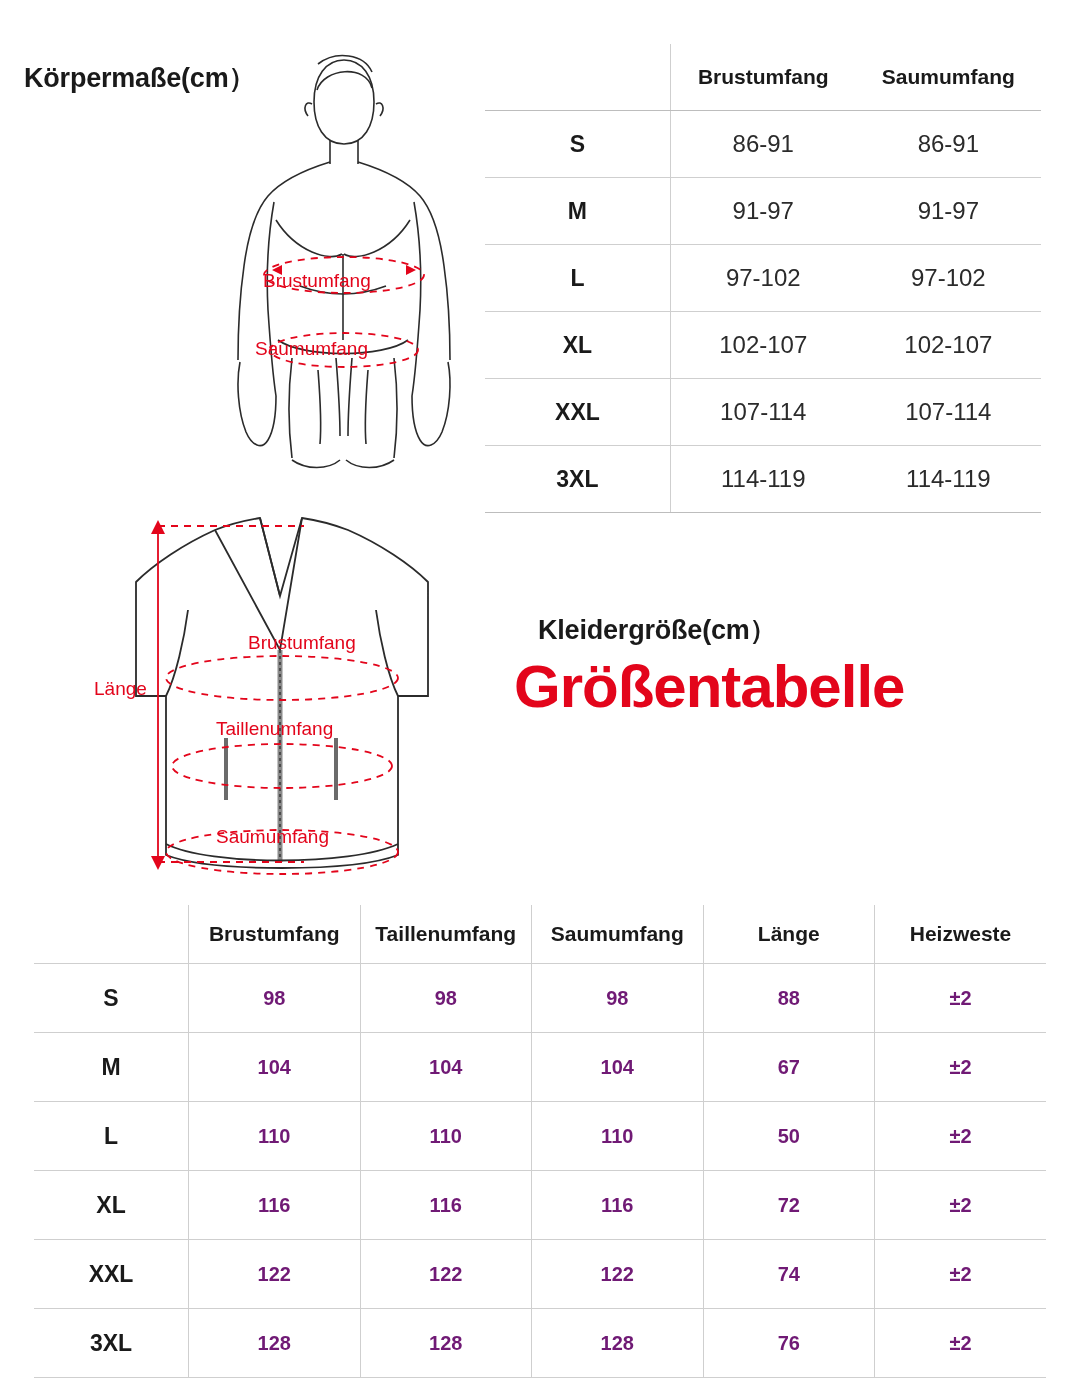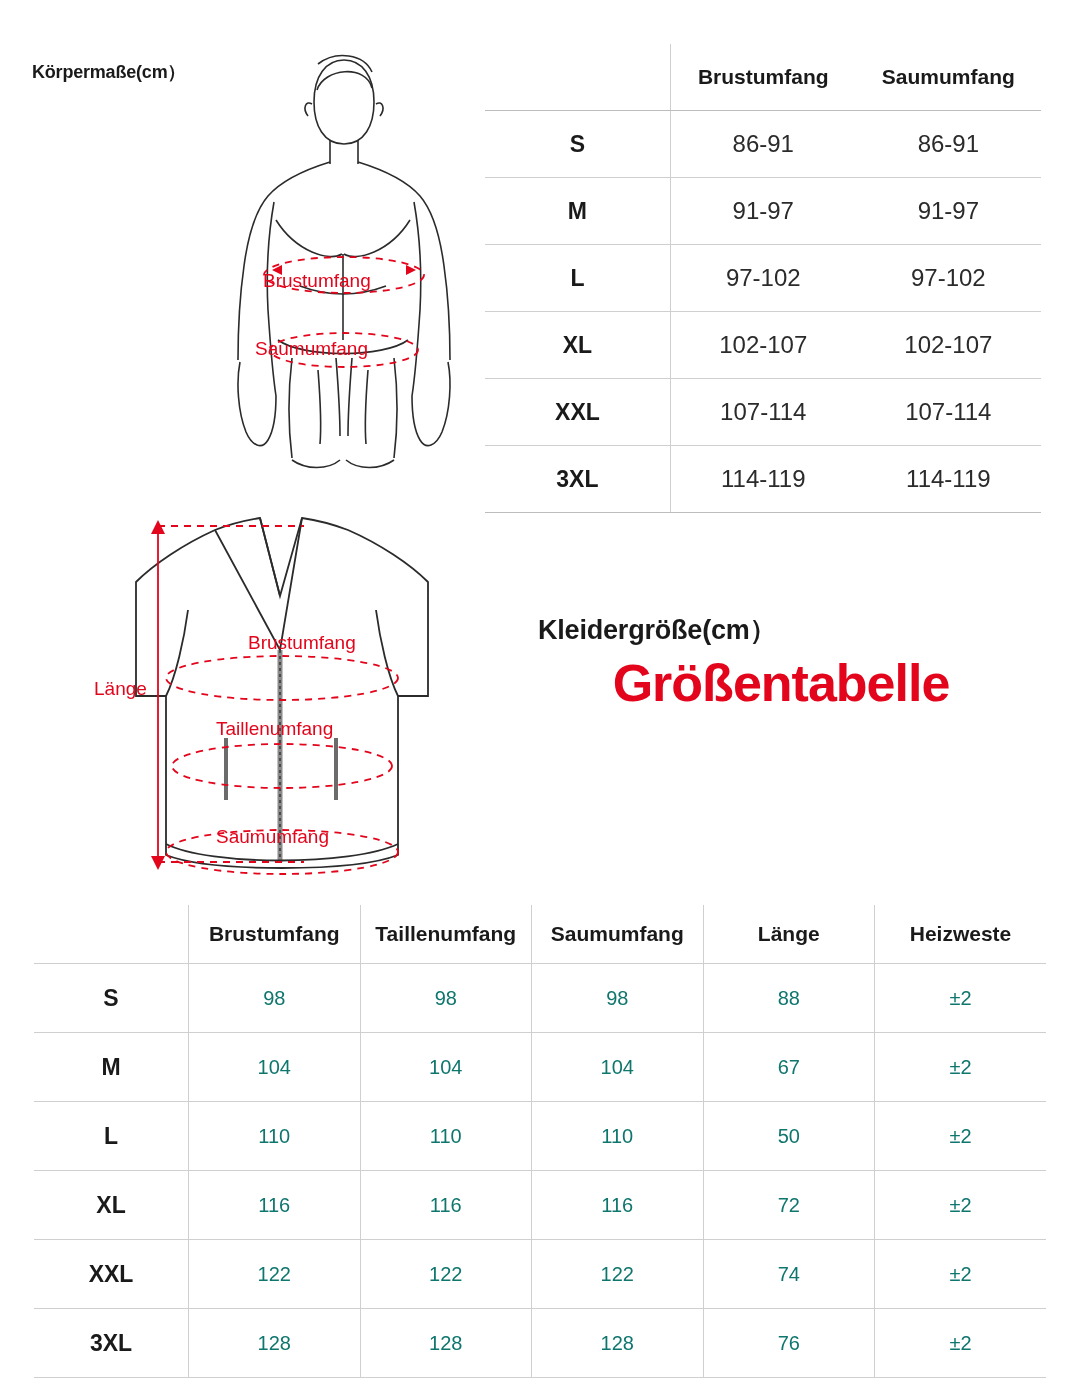--- a/index.html
+++ b/index.html
@@ -19,46 +19,44 @@
     position: relative;
     width: 1080px;
     height: 1386px;
   }
 
   
   .kp-title {
     position: absolute;
     left: 24px;
     top: 60px;
-    font-size: 18px;
+    font-size: 27px;
     font-weight: bold;
     letter-spacing: -0.2px;
     color: #1a1a1a;
-    margin-left: 8px;
   }
   .kg-title {
     position: absolute;
     left: 538px;
     top: 612px;
     font-size: 27px;
     font-weight: bold;
     letter-spacing: -0.2px;
     color: #1a1a1a;
     text-align: right;
   }
   .big-title {
     position: absolute;
-    left: 526px;
+    left: 514px;
     top: 655px;
     width: 510px;
-    font-size: 52px;
+    font-size: 60px;
     font-weight: bold;
     line-height: 1.08;
     letter-spacing: -1px;
-    text-align: center;
   }
   .big-title .red {
     color: #e3051b;
     display: block;
   }
   .big-title .black {
     color: #111111;
     display: block;
   }
 
@@ -106,22 +104,22 @@
     top: 905px;
     width: 1012px;
     border-collapse: collapse;
     table-layout: fixed;
   }
   .bot-table th, .bot-table td {
     border-bottom: 1px solid #cfcfcf;
     text-align: center;
     height: 66px;
     font-size: 20px;
-    font-weight: normal;
-    color: #0f766e;
+    font-weight: bold;
+    color: #701a75;
   }
   .bot-table th {
     font-size: 21px;
     font-weight: bold;
     color: #1a1a1a;
     height: 56px;
   }
   .bot-table .rowhead {
     font-size: 23px;
     font-weight: bold;

